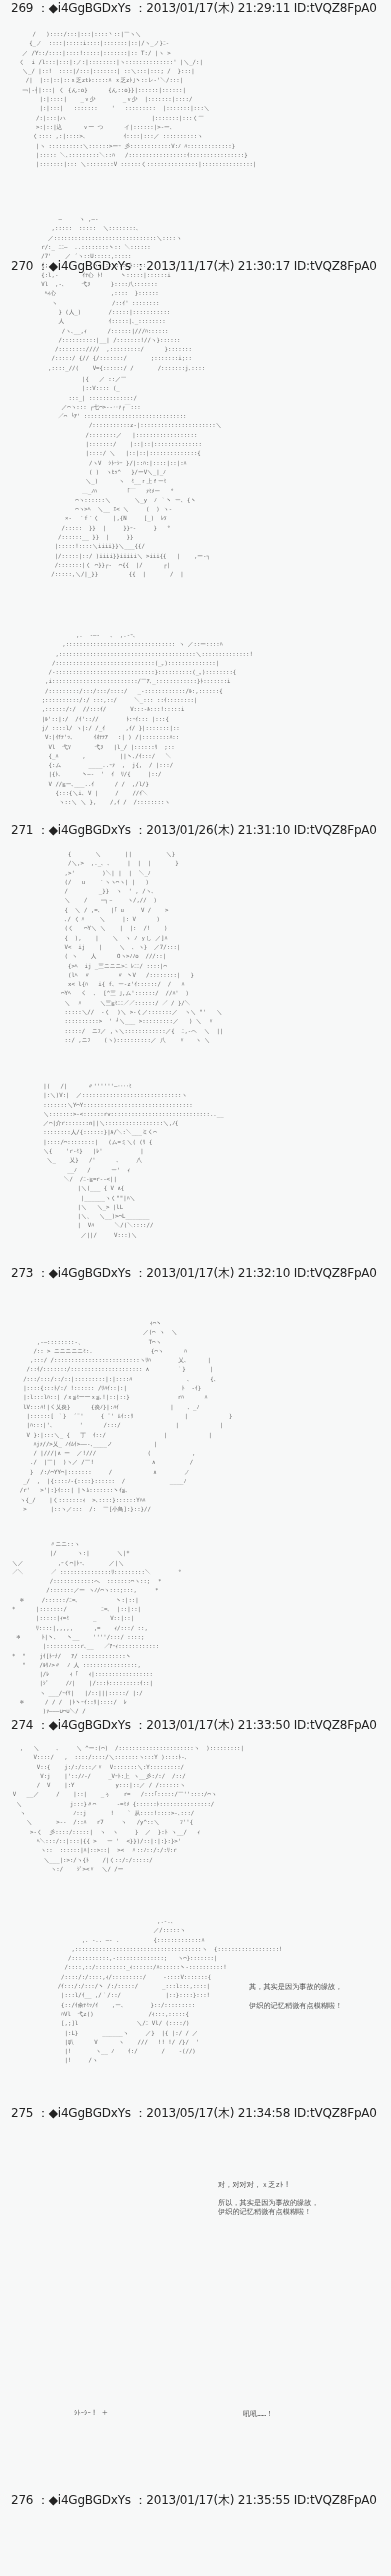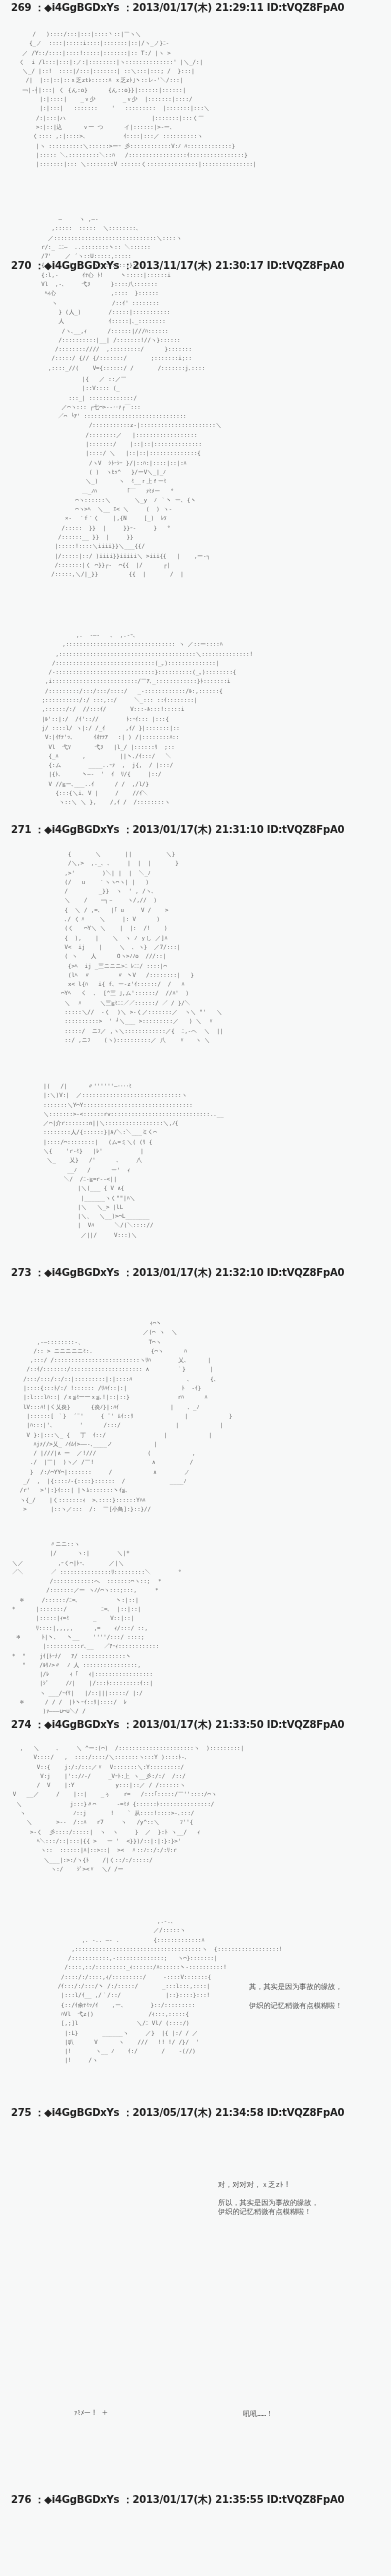--- a/index.html
+++ b/index.html
@@ -2,39 +2,39 @@
 <html style="font-size:8.2px"><head>
 <meta charset="utf-8">
 <style>
   html, body { margin: 0; padding: 0; }
   body {
     width: 392px; height: 3273px; position: relative; overflow: hidden;
     background: #f7f8f8; color: #111;
     font-family: "DejaVu Sans", "Liberation Sans", sans-serif;
   }
   .post-header {
-    position: absolute; left: 11px; font-size: 10px; line-height: 8.2px;
-    white-space: nowrap; color: #222; letter-spacing: -0.2px; font-weight: bold;
+    position: absolute; left: 11px; font-size: 12px; line-height: 8.2px;
+    white-space: nowrap; color: #222; letter-spacing: -0.2px;
   }
   .dlg {
     position: absolute; font-size: 7.2px; line-height: 9.3px; white-space: nowrap; color: #111; text-align: right;
   }
   .aa {
     position: absolute; margin: 0;
     font-family: "DejaVu Sans Mono", "Liberation Mono", monospace;
     font-size: 5.7px; line-height: 9.3px; color: #333; white-space: pre;
     opacity: 0.75;
   }
 </style>
 </head>
 <body>
 
 <div class="post-header" style="top:4.1px">269 ：◆i4GgBGDxYs ：2013/01/17(木) 21:29:11 ID:tVQZ8FpA0</div>
 <div class="post-header" style="top:262px">270 ：◆i4GgBGDxYs ：2013/11/17(木) 21:30:17 ID:tVQZ8FpA0</div>
-<div class="post-header" style="top:826px">271 ：◆i4GgBGDxYs ：2013/01/17(木) 21:31:10 ID:tVQZ8FpA0</div>
+<div class="post-header" style="top:826px">271 ：◆i4GgBGDxYs ：2013/01/26(木) 21:31:10 ID:tVQZ8FpA0</div>
 <div class="post-header" style="top:1269px">273 ：◆i4GgBGDxYs ：2013/01/17(木) 21:32:10 ID:tVQZ8FpA0</div>
 <div class="post-header" style="top:1721px">274 ：◆i4GgBGDxYs ：2013/01/17(木) 21:33:50 ID:tVQZ8FpA0</div>
 <div class="post-header" style="top:2109px">275 ：◆i4GgBGDxYs ：2013/05/17(木) 21:34:58 ID:tVQZ8FpA0</div>
 <div class="post-header" style="top:2496px">276 ：◆i4GgBGDxYs ：2013/01/17(木) 21:35:55 ID:tVQZ8FpA0</div>
 
 <pre class="aa" style="left:15.5px;top:30px">     /   )::::/:::|:::|::::丶::|￣ヽ＼
     {_ノ  ::::|:::::i::::|:::::::|::|/ヽ_ノ}ﾆ-
   ／ /Y::/::::|::::!:::::|:::::::|:: T:/ |ヽ &gt;
  く  i /l:::|:::|:ノ:|::::::::|ヽ::::::::::::::' |＼_/:|
   ＼_/ |::!  ::::|/:::|:::::::| ::＼:::|:::; /  }:::|
@@ -255,21 +255,21 @@
 
 
 
 <div class="dlg" style="left:205px;top:65px">其，其实是因为事故的缘故，</div>
 <div class="dlg" style="left:205px;top:84px">伊织的记忆稍微有点模糊啦！</div>
 <div class="dlg" style="left:174px;top:263px">对，对对对，ｘ乏zﾄ！</div>
 <div class="dlg" style="left:174px;top:281px">所以，其实是因为事故的缘故，</div>
 <div class="dlg" style="left:174px;top:290px">伊织的记忆稍微有点模糊啦！</div>
 
 
-<div class="dlg" style="left:30px;top:492px;font-size:6.7px">ｧﾐﾒー！ ＋</div>
+<div class="dlg" style="left:30px;top:492px;font-size:6.7px">ｼﾄｰｼｰ！ ＋</div>
 <div class="dlg" style="left:199px;top:492px">吼吼……！</div>
 
 
 
 
 
 
 
 
 

